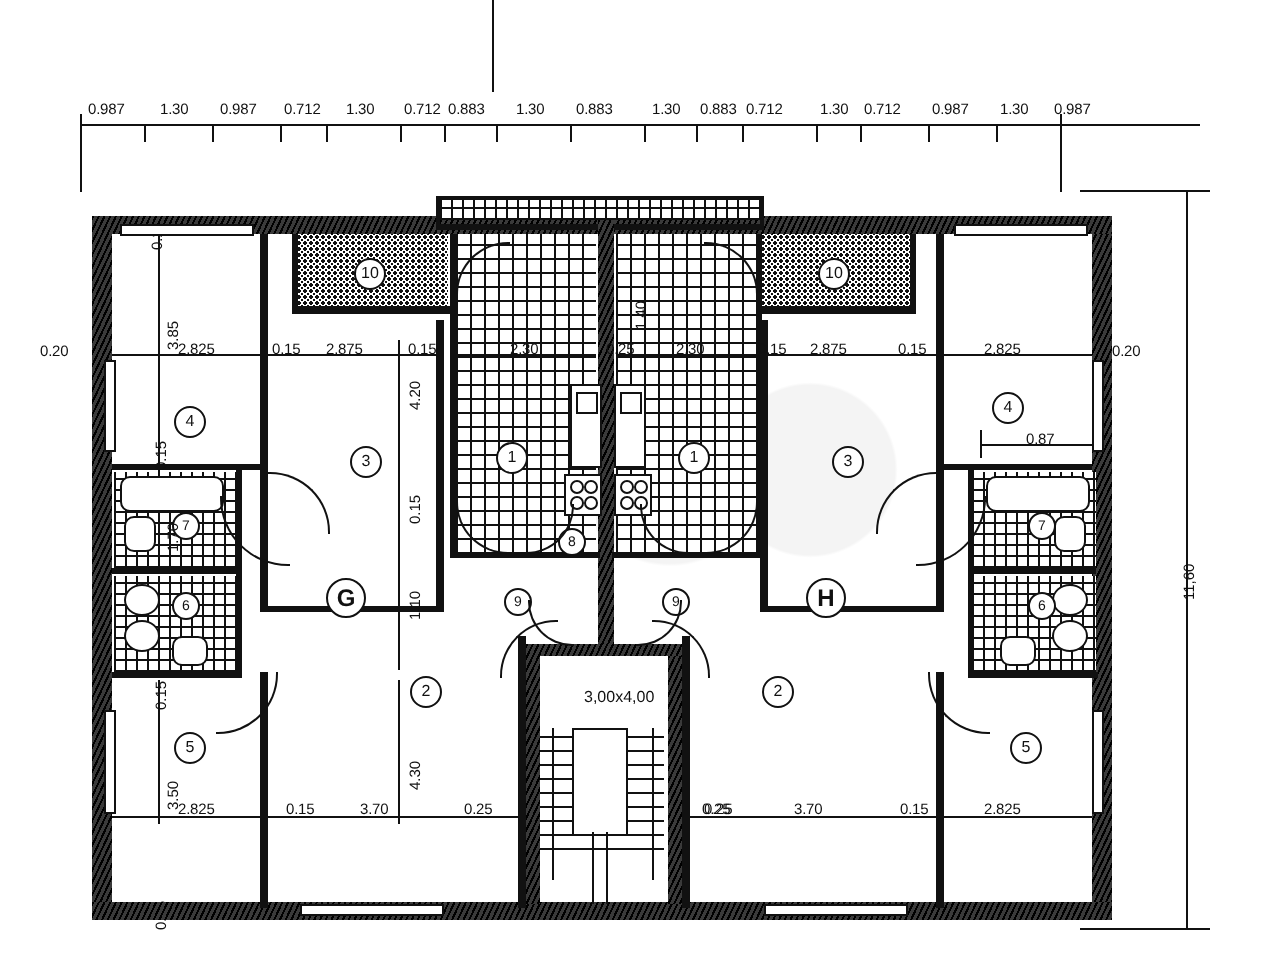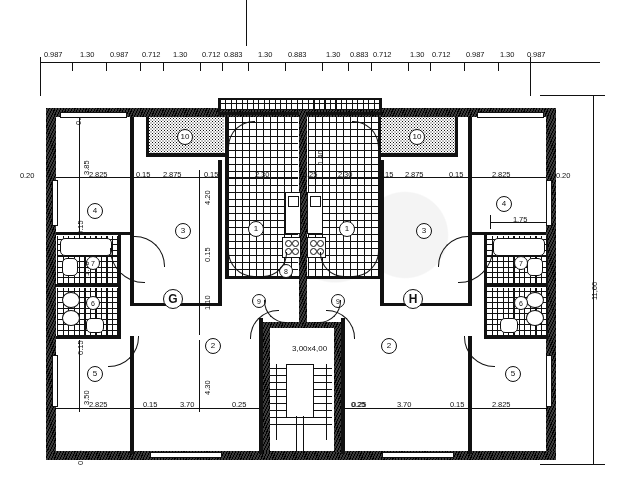--- a/index.html
+++ b/index.html
@@ -280,21 +280,21 @@
   <div class="dimv" style="left:203px;top:395px;">4.30</div>
   <div class="roomline" style="left:134px;top:408px;width:125px;"></div>
   <div class="roomlinev" style="left:199px;top:340px;height:72px;"></div>
 
   <div class="wall" style="left:468px;top:117px;width:4px;height:118px;"></div>
   <div class="wall" style="left:468px;top:232px;width:78px;height:3px;"></div>
   <div class="badge" style="left:496px;top:196px;">
     <span>4</span>
   </div>
   <div class="dim" style="left:492px;top:170px;">2.825</div>
-  <div class="dim" style="left:513px;top:215px;">1.75</div>
+  <div class="dim" style="left:513px;top:215px;">0.87</div>
   <div class="roomline" style="left:472px;top:177px;width:74px;"></div>
   <div class="roomline" style="left:490px;top:222px;width:56px;"></div>
   <div class="roomlinev" style="left:490px;top:215px;height:14px;"></div>
   <div class="fx" style="left:477px;top:112px;width:65px;height:4px;"></div>
 
   <div class="wall" style="left:380px;top:160px;width:4px;height:146px;"></div>
   <div class="wall" style="left:468px;top:166px;width:4px;height:140px;"></div>
   <div class="wall" style="left:380px;top:303px;width:92px;height:3px;"></div>
   <div class="badge" style="left:416px;top:223px;">
     <span>3</span>

